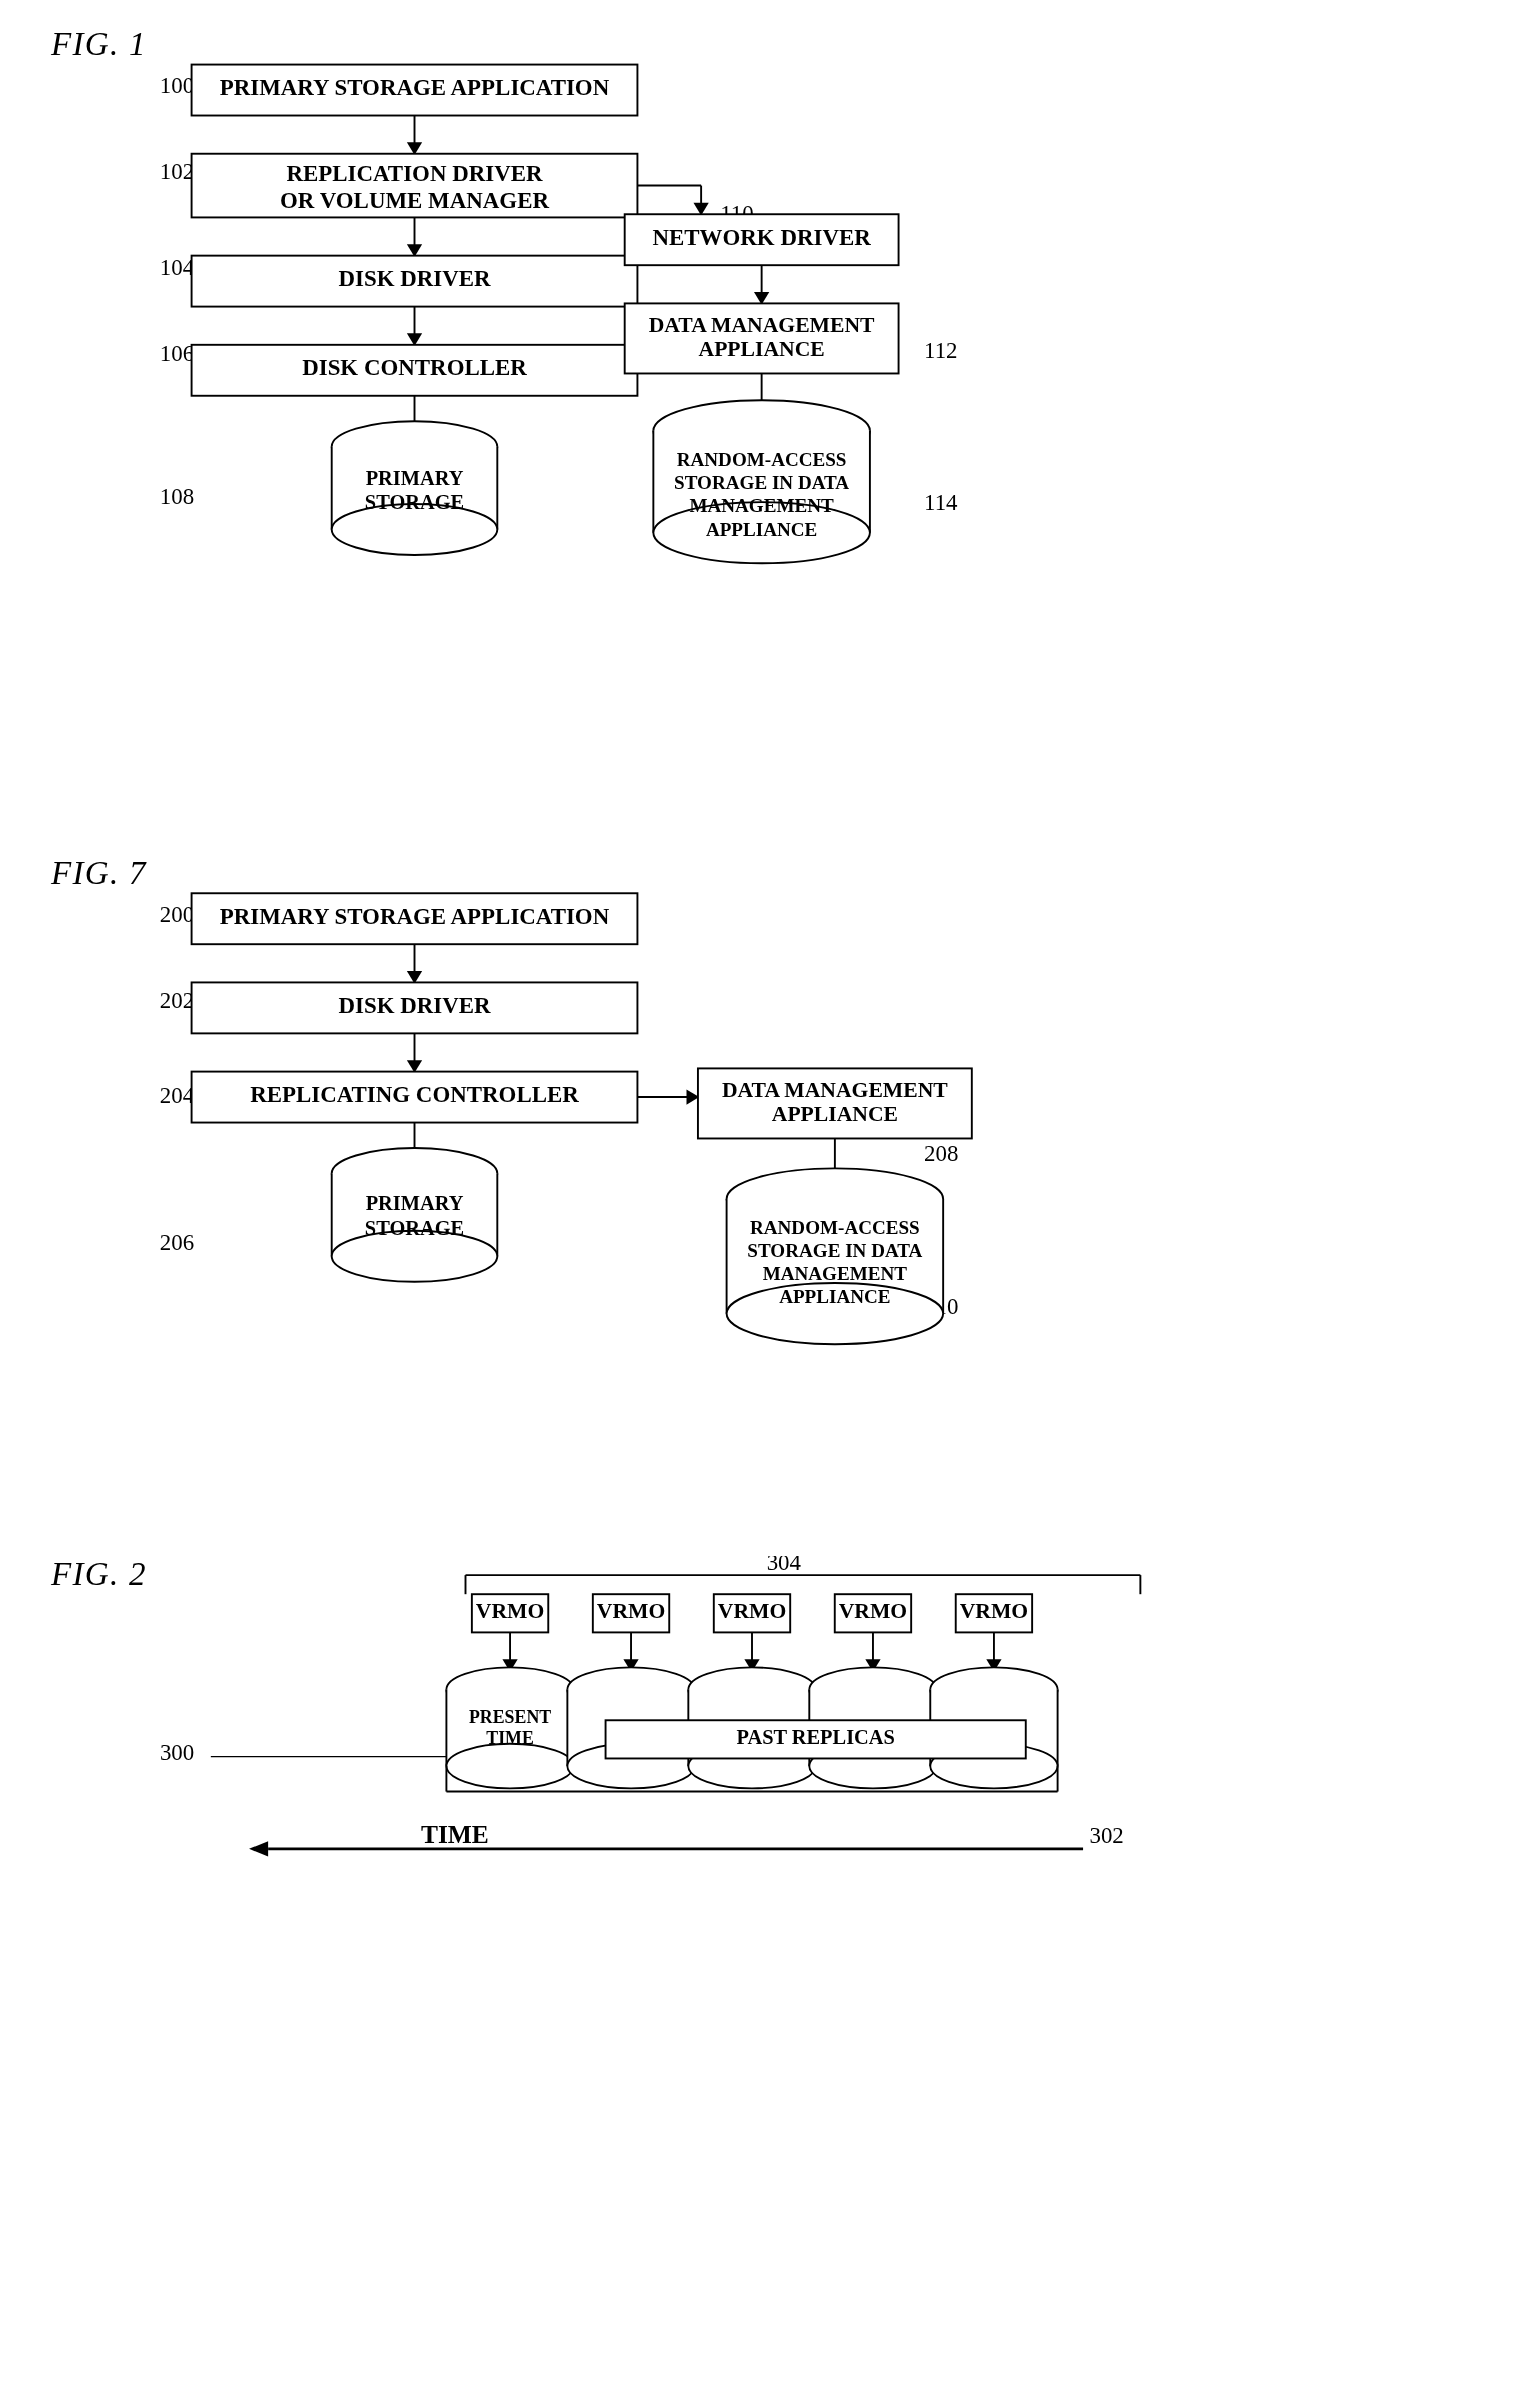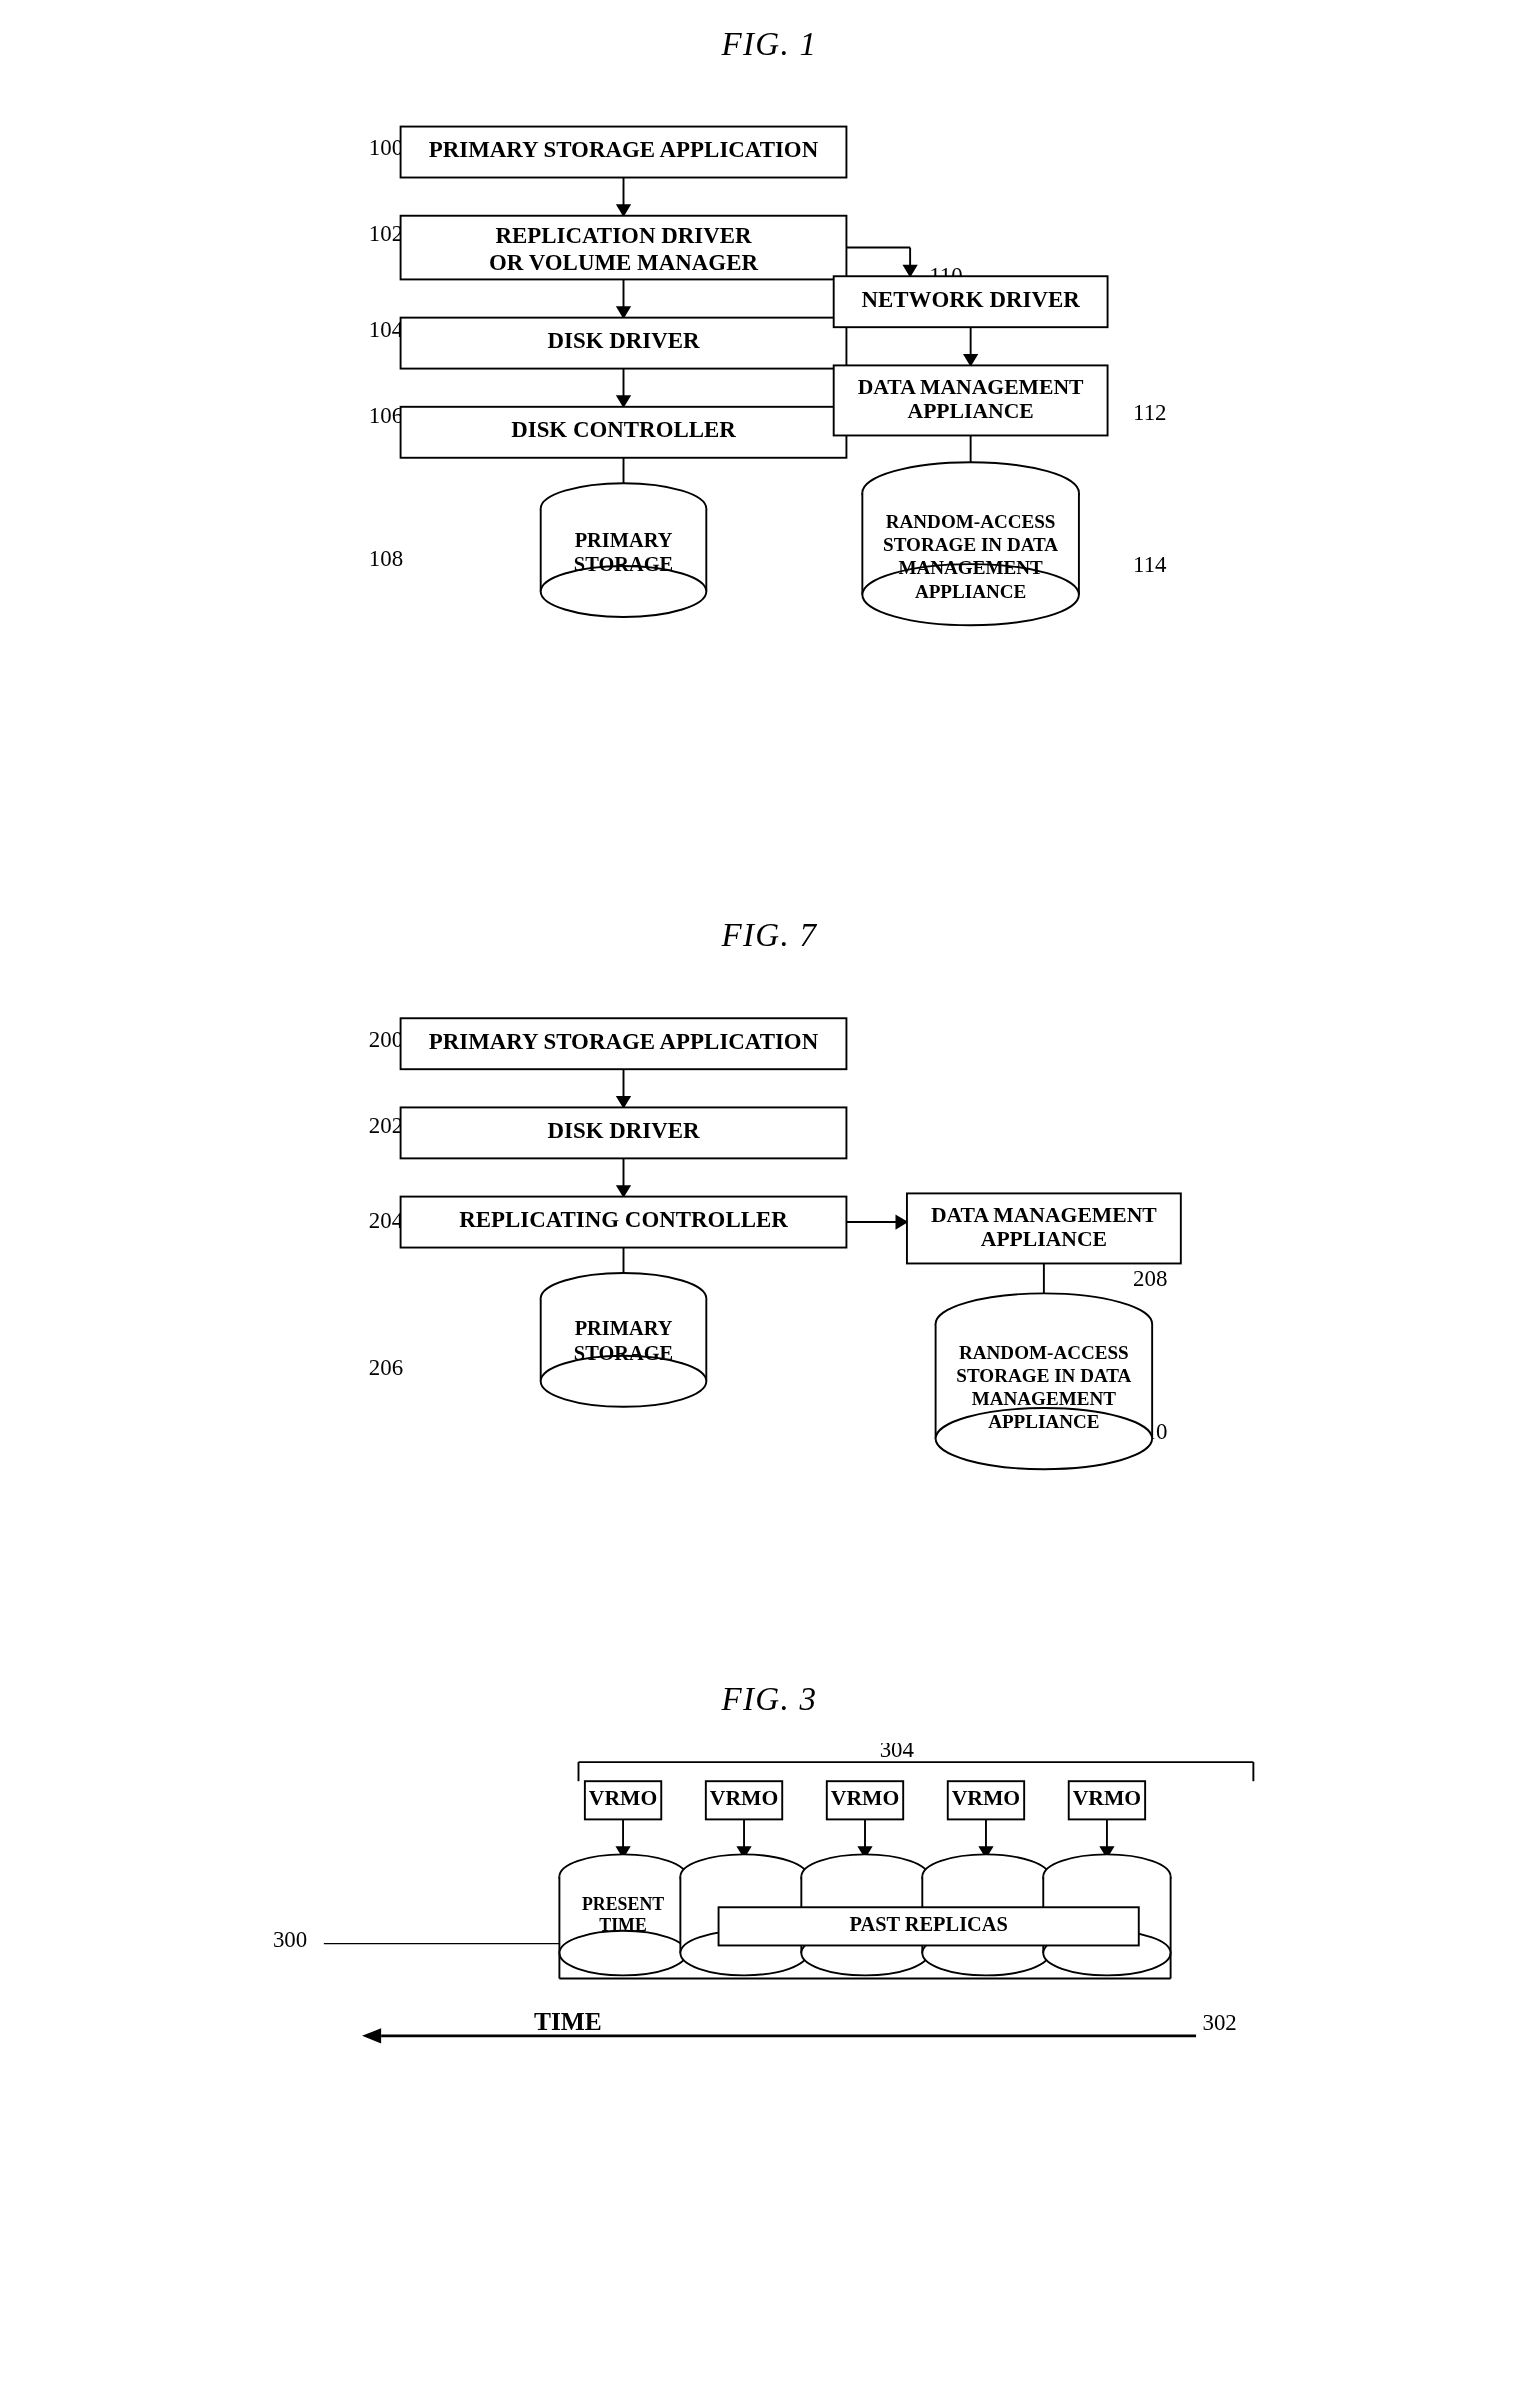--- a/index.html
+++ b/index.html
@@ -25,22 +25,22 @@
       font-size: 33px;
       font-weight: normal;
       margin-bottom: 25.5px;
       letter-spacing: 1.3px;
     }
 
     
     .figure {
       width: 100%;
       display: flex;
-      flex-direction: column;
-      align-items: center;
+      flex-direction: row;
+      align-items: flex-start;
       margin-bottom: 64px;
       position: relative;
     }
 
     
     .fig-svg {
       display: block;
     }
   </style>
 </head>
@@ -181,21 +181,21 @@
       <line x1="1250" y1="540" x2="1250" y2="720" stroke="black" stroke-width="3"></line>
       <ellipse cx="1080" cy="720" rx="170" ry="48" fill="white" stroke="black" stroke-width="3"></ellipse>
       <text x="1080" y="595" font-size="30" font-family="Times New Roman" font-weight="bold" text-anchor="middle">RANDOM-ACCESS</text>
       <text x="1080" y="631" font-size="30" font-family="Times New Roman" font-weight="bold" text-anchor="middle">STORAGE IN DATA</text>
       <text x="1080" y="667" font-size="30" font-family="Times New Roman" font-weight="bold" text-anchor="middle">MANAGEMENT</text>
       <text x="1080" y="703" font-size="30" font-family="Times New Roman" font-weight="bold" text-anchor="middle">APPLIANCE</text>
     </svg>
   </div>
 
   <div class="figure">
-    <div class="fig-title">FIG. 3</div>
+    <div class="fig-title">FIG. 2</div>
 
     <svg class="fig-svg" width="1019" height="573" viewBox="0 0 1600 900">
 
       <line x1="500" y1="30" x2="1560" y2="30" stroke="black" stroke-width="3"></line>
       <line x1="500" y1="30" x2="500" y2="60" stroke="black" stroke-width="3"></line>
       <line x1="1560" y1="30" x2="1560" y2="60" stroke="black" stroke-width="3"></line>
       <text x="1000" y="22" font-size="36" font-family="Times New Roman" text-anchor="middle">304</text>
 
       <rect x="510" y="60" width="120" height="60" fill="white" stroke="black" stroke-width="3"></rect>
       <text x="570" y="98" font-size="34" font-family="Times New Roman" font-weight="bold" text-anchor="middle">VRMO</text>

